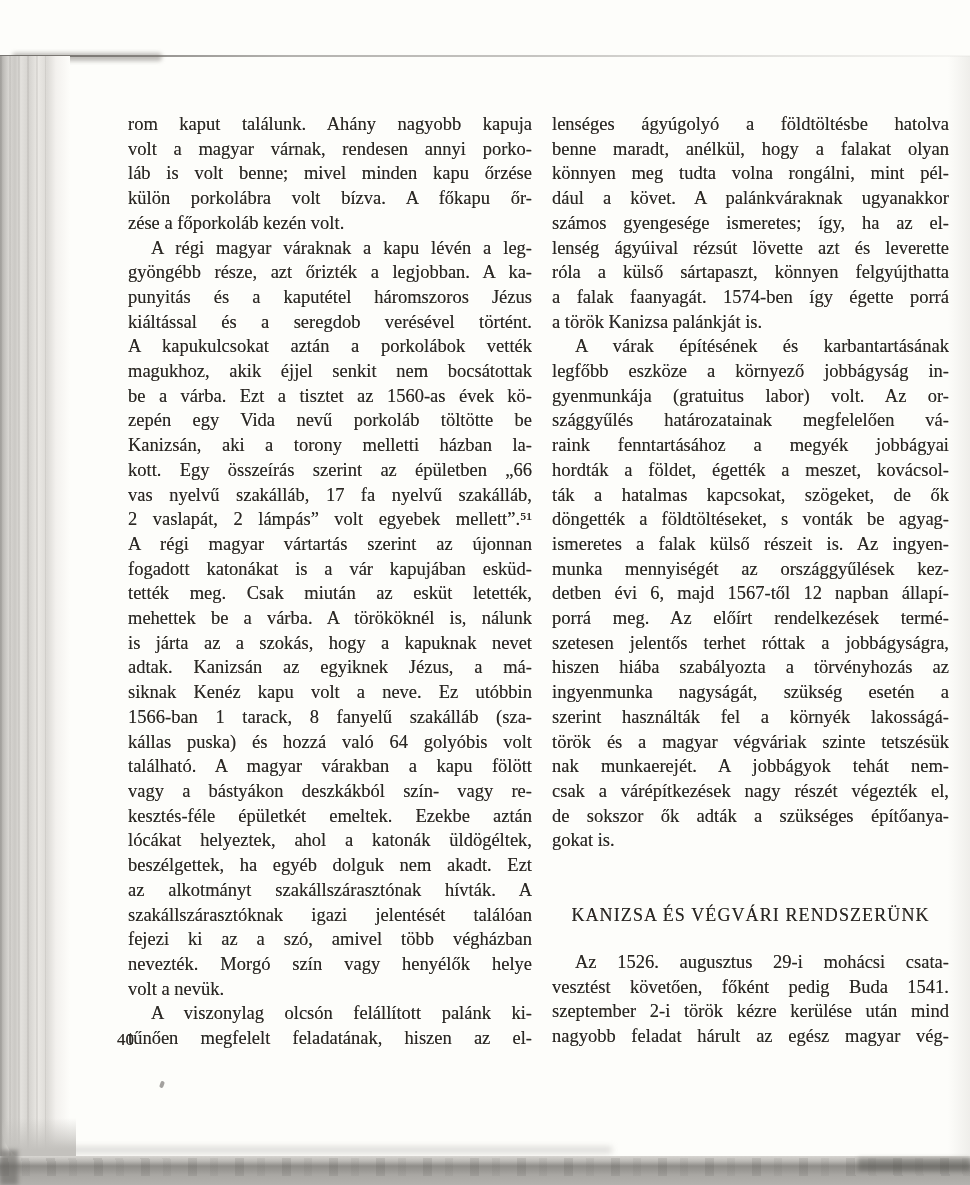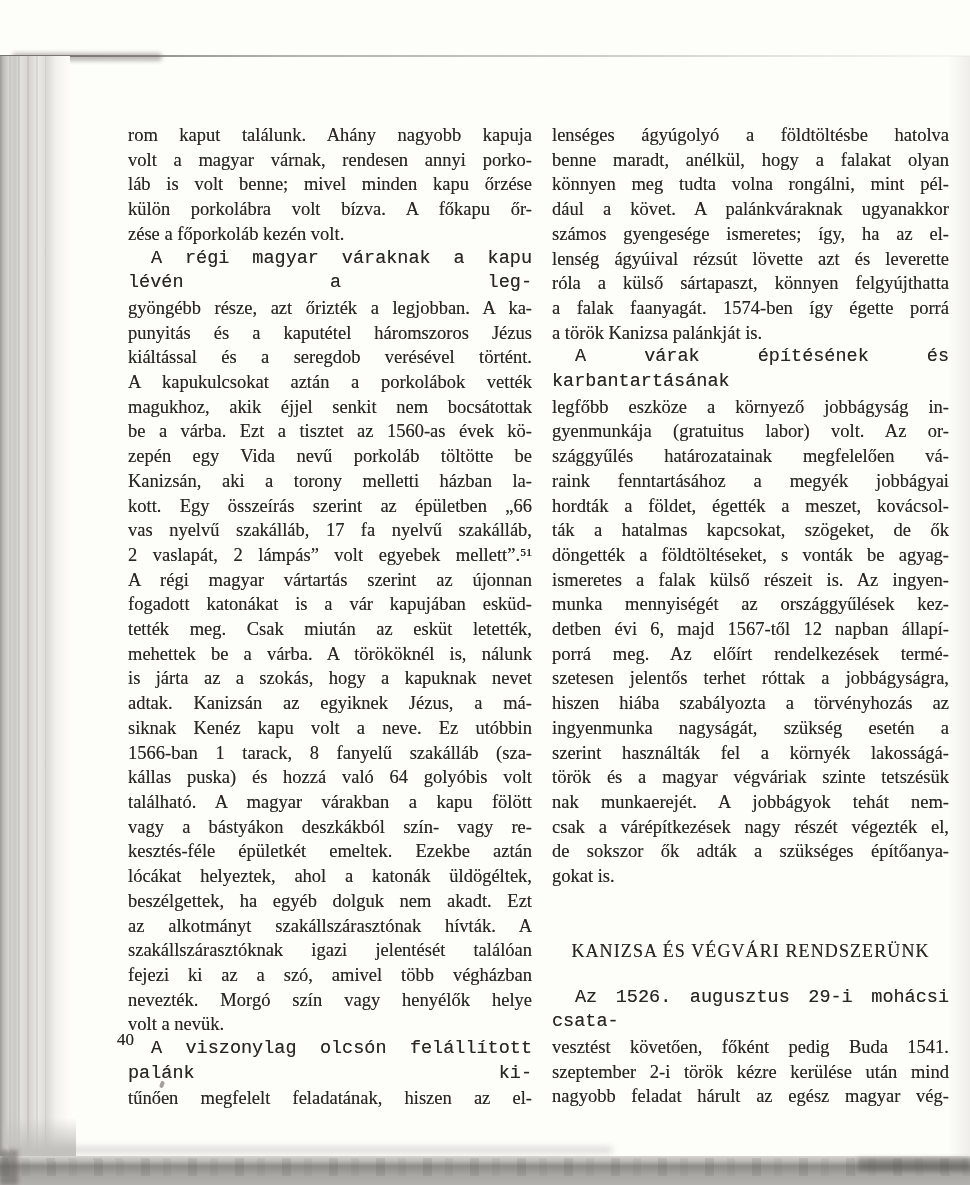--- a/index.html
+++ b/index.html
@@ -60,28 +60,28 @@
   .page-bottom-shadow {
     position:absolute; left:52px; top:1147px; width:560px; height:6px;
     background:rgba(150,147,143,.35); filter:blur(3px);
   }
   .right-edge-shade {
     position:absolute; right:0; top:56px; width:22px; height:1100px;
     background:linear-gradient(to right, rgba(205,202,198,0), rgba(205,202,198,.30));
   }
   
   .col {
-    position:absolute; top:123px; font-size:18.5px; line-height:24.7px;
+    position:absolute; top:112px; font-size:18.5px; line-height:24.7px;
     text-shadow:0 0 .4px rgba(42,39,35,.55);
   }
   .col-left  { left:128px; width:404px; }
   .col-right { left:552px; width:397px; }
   .line { text-align:justify; text-align-last:justify; white-space:normal; }
   .line.e { text-align-last:left; }
-  .line.p { text-indent:23px;font-family:Liberation Mono, monospace; }
+  .line.p { text-indent:23px; }
   .section-heading {
     margin:50px 0 22px 0; text-align:center;
     font-size:18px; letter-spacing:1.1px; font-weight:normal;
     text-shadow:0 0 .4px rgba(42,39,35,.55);
   }
   .page-number {
     position:absolute; left:117px; top:1030px; font-size:17px;
     text-shadow:0 0 .4px rgba(42,39,35,.55);
   }
   .pagenum-speck {

